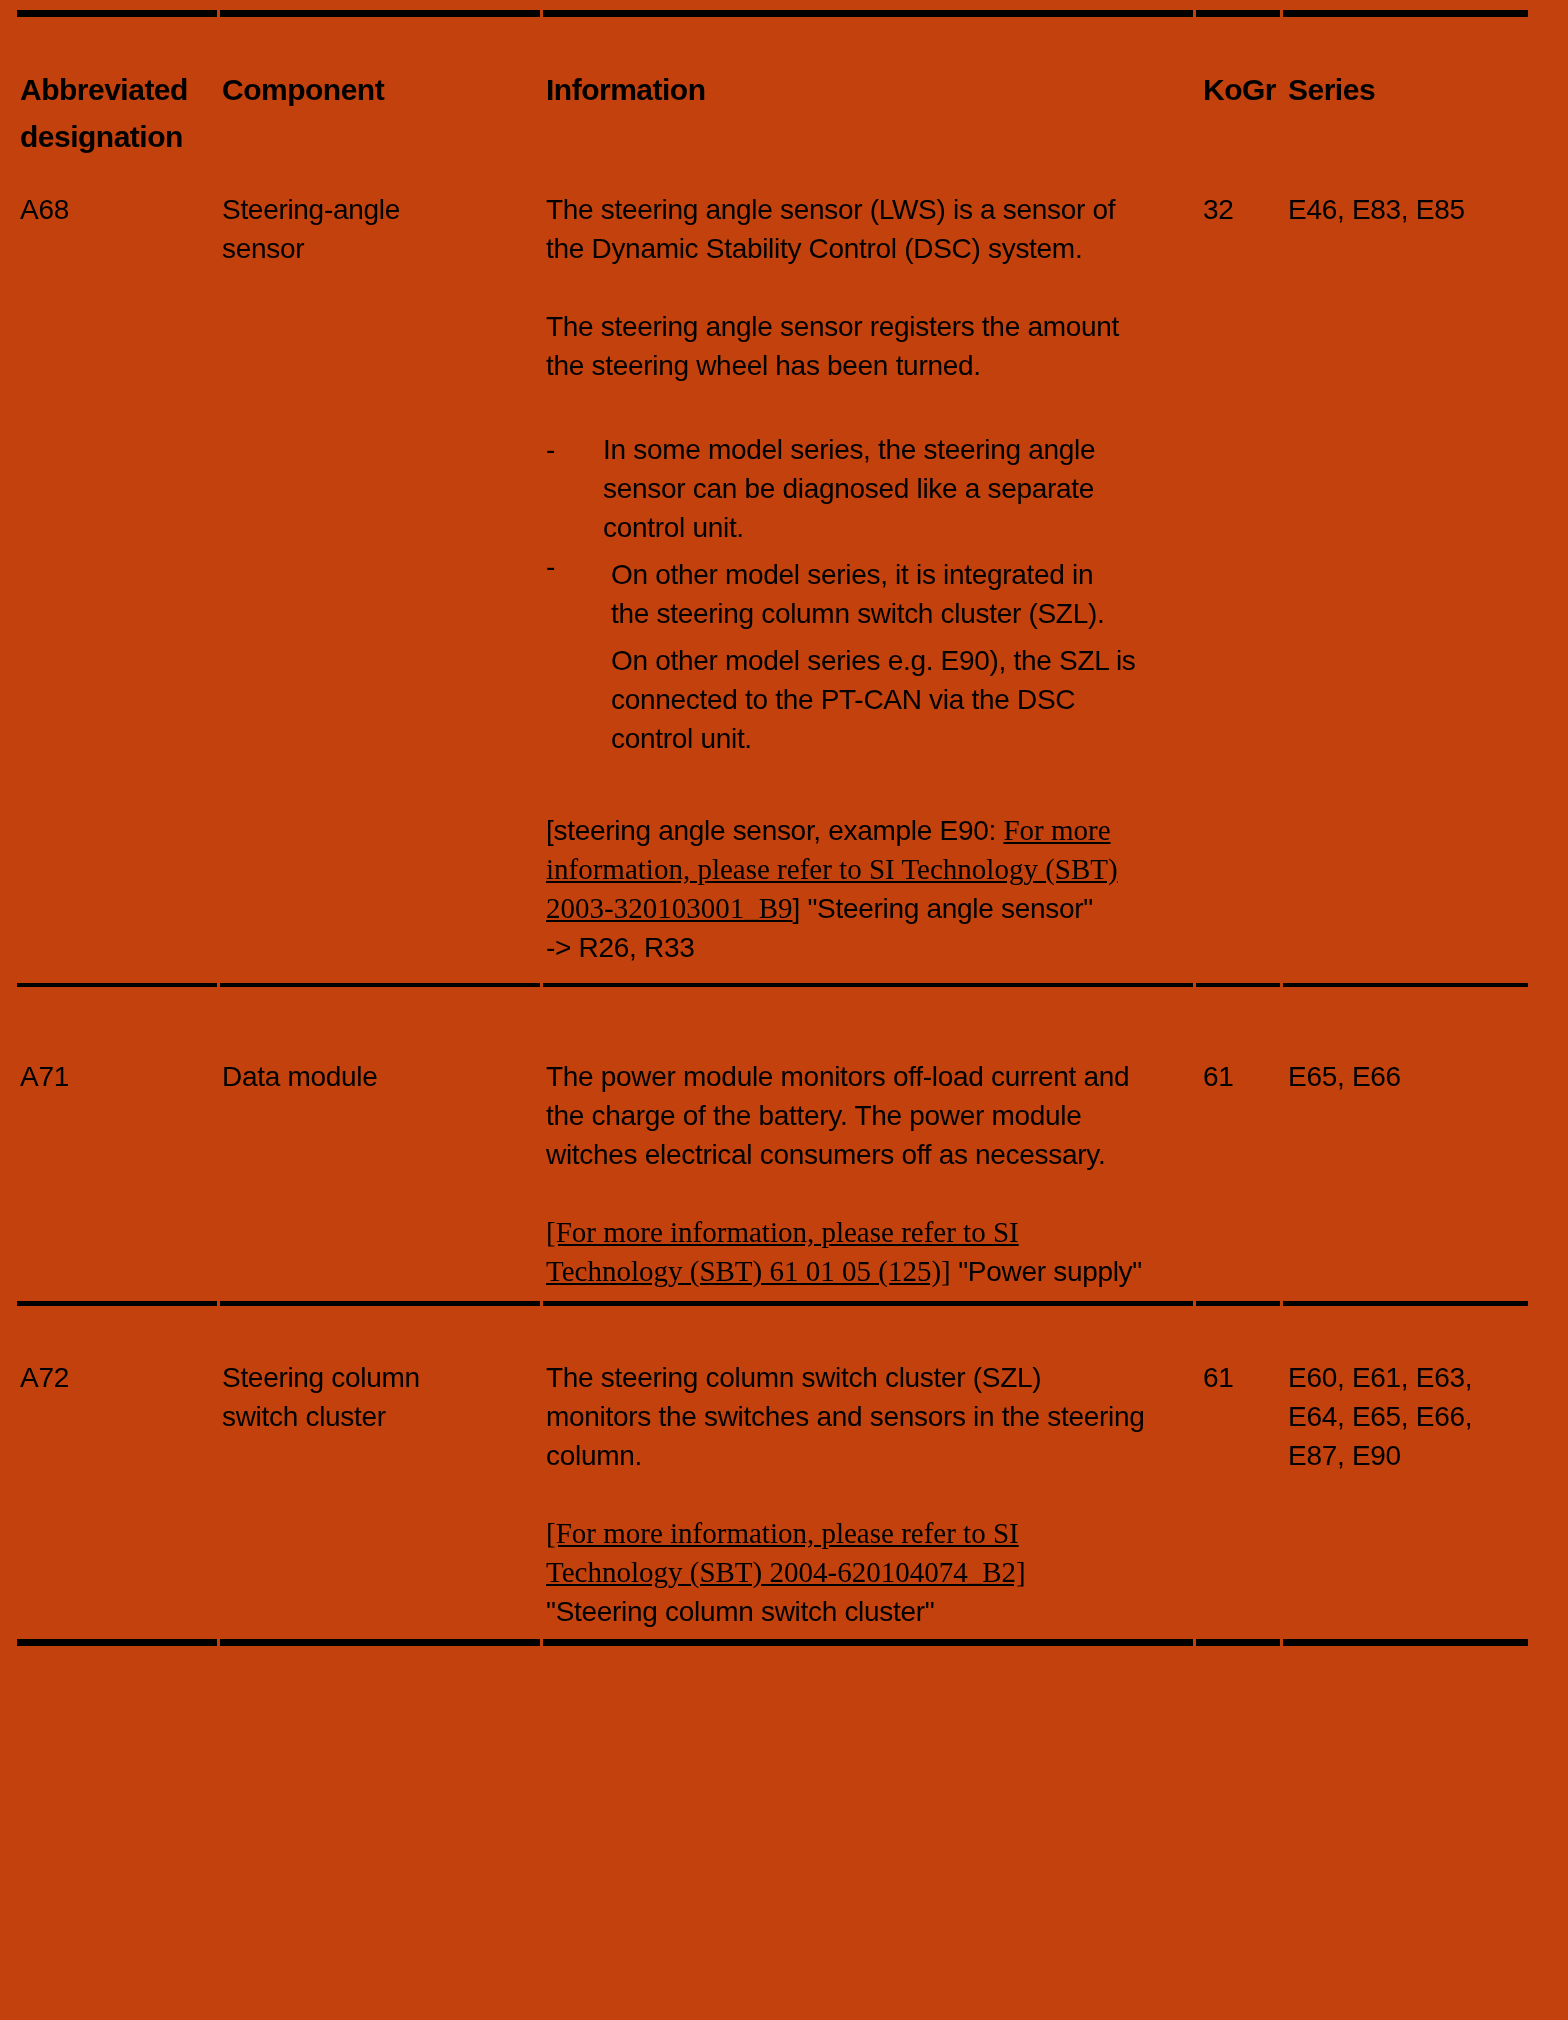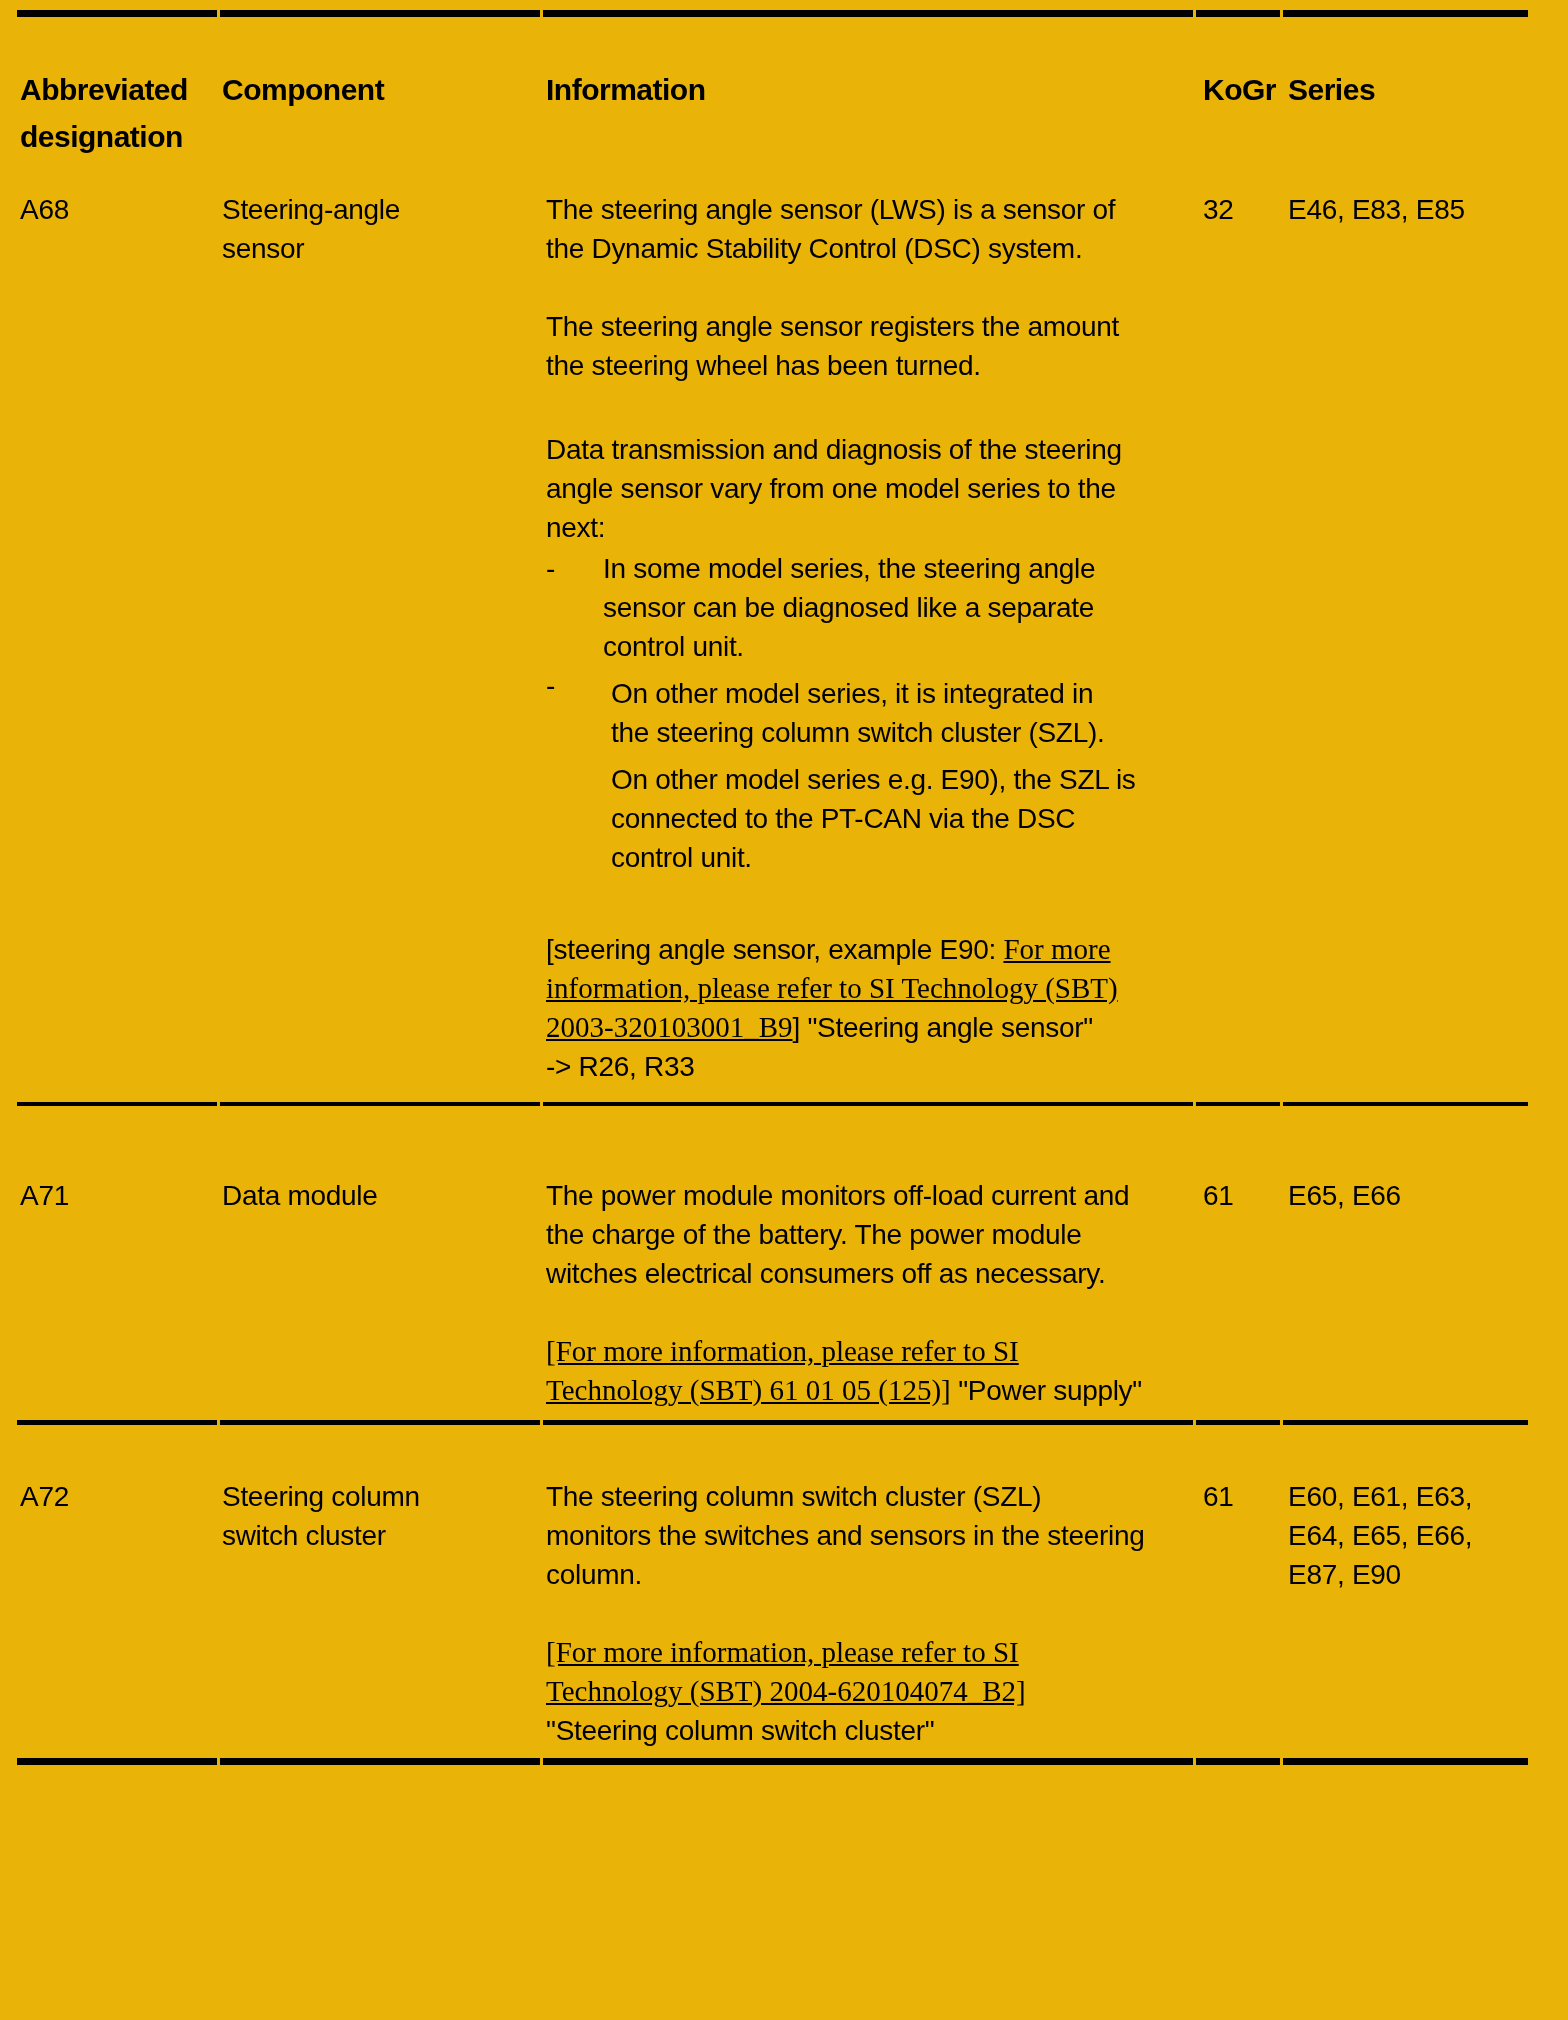--- a/index.html
+++ b/index.html
@@ -4,21 +4,21 @@
 <style>
   html, body {
     margin: 0;
     padding: 0;
     background: #ffffff;
   }
   .page {
     position: relative;
     width: 1568px;
     height: 2020px;
-    background: #eab308;
+    background: #c2410c;
     color: #000000;
     font-family: "Liberation Sans", sans-serif;
     font-size: 28px;
     line-height: 39px;
     letter-spacing: -0.3px;
     overflow: hidden;
   }
   .tbl {
     margin: 10px 0 0 17px;
     width: 1511px;
@@ -90,21 +90,20 @@
       <div class="cell c4">KoGr</div>
       <div class="cell c5">Series</div>
     </div>
 
     <div class="row drow row-a68">
       <div class="cell c1">A68</div>
       <div class="cell c2">Steering-angle sensor</div>
       <div class="cell c3">
         <div class="p">The steering angle sensor (LWS) is a sensor of the Dynamic Stability Control (DSC) system.</div>
         <div class="p gap45">The steering angle sensor registers the amount the steering wheel has been turned.</div>
-        <div class="p tight">Data transmission and diagnosis of the steering angle sensor vary from one model series to the next:</div>
         <div class="bullet">
           <span class="bmark">-</span>
           <span class="bbody">In some model series, the steering angle sensor can be diagnosed like a separate control unit.</span>
         </div>
         <div class="bullet">
           <span class="bmark">-</span>
           <span class="bbody">
             <div class="sub">On other model series, it is integrated in the steering column switch cluster (SZL).</div>
             <div class="sub">On other model series e.g. E90), the SZL is connected to the PT-CAN via the DSC control unit.</div>
           </span>

